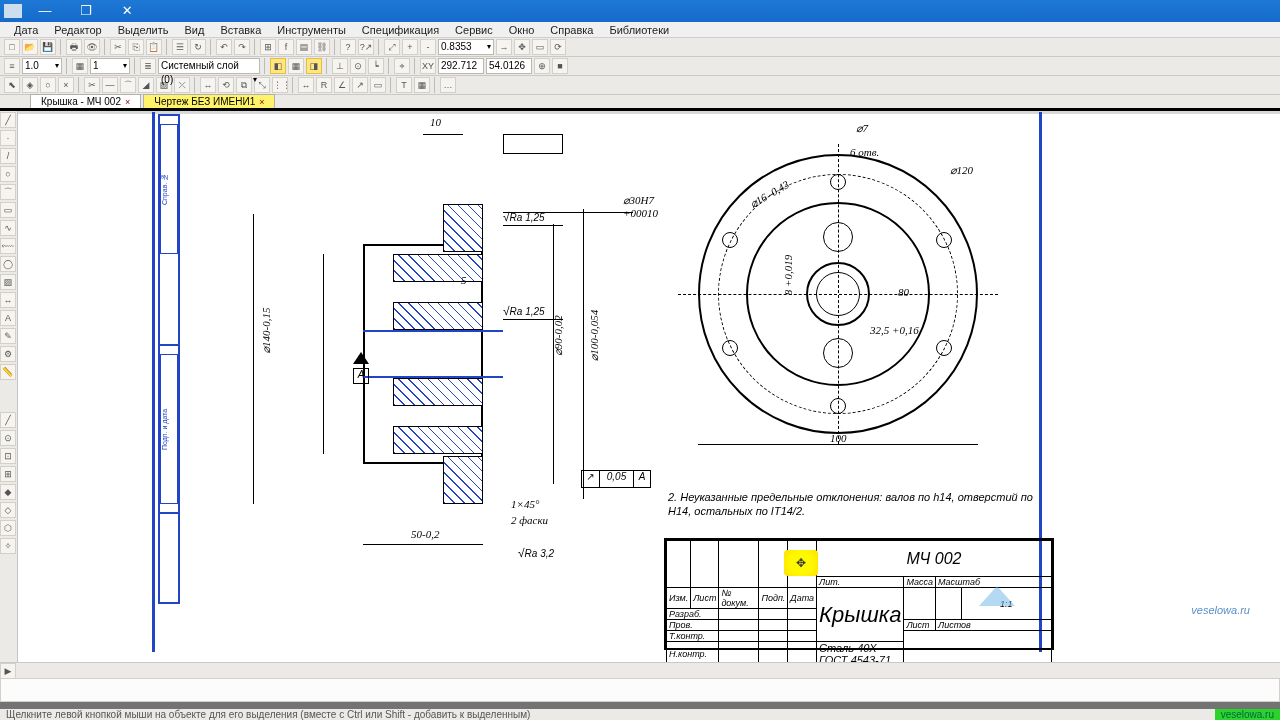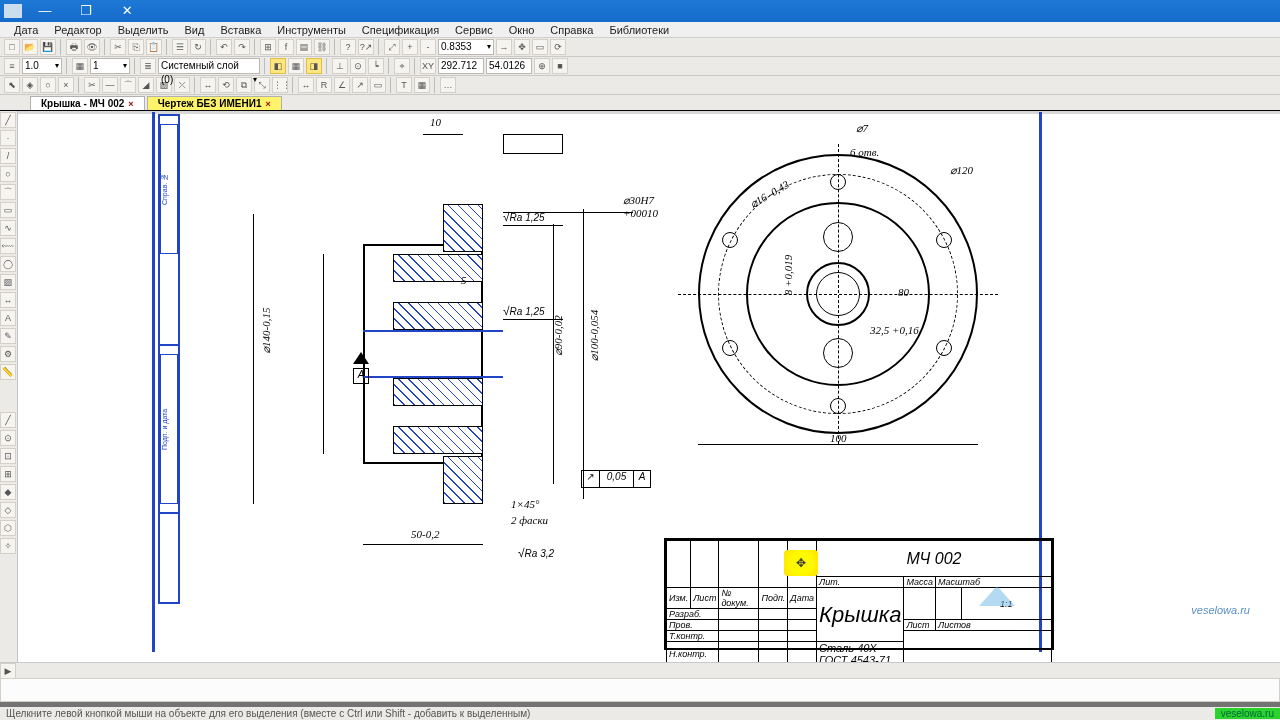--- a/index.html
+++ b/index.html
@@ -12,21 +12,21 @@
   .menubar span { padding:0 8px; cursor:default; }
 
   .toolbar { height:19px; background:#eceae6; border-bottom:1px solid #c9c9c9; display:flex; align-items:center; padding-left:4px; gap:2px; }
   .tbtn { width:16px; height:16px; background:#f5f4f0; border:1px solid #d4d0c8; display:inline-block; font-size:9px; text-align:center; line-height:14px; color:#555; }
   .tbtn.hl { background:#ffe680; border-color:#e0c040; }
   .sep { width:2px; height:16px; border-left:1px solid #bbb; margin:0 2px; }
   .combo { height:16px; font-size:10px; border:1px solid #bdb9b0; background:#fff; padding:0 14px 0 2px; line-height:14px; position:relative; }
   .combo::after{ content:"▾"; position:absolute; right:2px; font-size:8px; }
   .tinput { height:16px; font-size:10px; border:1px solid #bdb9b0; background:#fff; padding:0 2px; line-height:14px; }
 
-  .doc-tabs { height:16px; background:#eceae6; border-bottom:1px solid #000000; display:flex; align-items:flex-end; padding-left:30px; font-size:10px;font-weight:bold; }
+  .doc-tabs { height:16px; background:#eceae6; border-bottom:3px solid #000000; display:flex; align-items:flex-end; padding-left:30px; font-size:10px; }
   .doc-tab { padding:1px 10px; border:1px solid #b0b0b0; border-bottom:none; background:#fff; margin-right:2px; display:flex; align-items:center; gap:4px; }
   .doc-tab .x { color:#900; font-size:9px; }
   .doc-tab.active-yellow { background:#fff36b; }
 
   .workarea { position:absolute; left:0; top:111px; right:0; bottom:58px; }
   .ltb { position:absolute; left:0; top:0; width:18px; bottom:0; background:#eceae6; border-right:1px solid #c4c4c4; display:flex; flex-direction:column; }
   .ltb .tbtn { width:16px; margin:1px 0; }
   .ruler-h { position:absolute; left:18px; top:0; right:0; height:3px; background:#d8d8d8; }
   .canvas { position:absolute; left:18px; top:3px; right:0; bottom:0; background:#fff; }
 
@@ -59,21 +59,21 @@
   .midname { font-size:16px; font-style:italic; text-align:center; }
   .cursor-mark { position:absolute; width:34px; height:26px; background:radial-gradient(circle,#fff900 50%,#ffdf00 100%); border-radius:4px; display:flex; align-items:center; justify-content:center; color:#333; font-size:12px; }
 
   .watermark { position:absolute; right:30px; bottom:46px; color:#5a8ec8; font-family:Georgia,serif; font-style:italic; font-size:11px; text-align:right; }
   .watermark .big { font-size:20px; color:#6090c0; }
   .tri { position:absolute; right:265px; bottom:56px; width:0;height:0; border-left:18px solid transparent;border-right:18px solid transparent;border-bottom:20px solid #6ab5e8; opacity:.5;}
   
   .bottom-area { position:absolute; left:0; right:0; bottom:0; }
   .prop-bar { height:16px; background:#eceae6; border-top:1px solid #c9c9c9; display:flex; align-items:center;}
   .empty-panel { height:24px; background:#fcfcfc; border:1px solid #d4d0c8; }
-  .status { height:18px; background:#eceae6; border-top:5px solid #737373; font-size:10px; color:#555; display:flex; align-items:center; padding-left:6px; justify-content:space-between;}
+  .status { height:18px; background:#eceae6; border-top:7px solid #737373; font-size:10px; color:#555; display:flex; align-items:center; padding-left:6px; justify-content:space-between;}
   .status .tag { background:#2cd32c; color:#064; padding:0 6px; font-size:10px;}
 </style>
 </head>
 <body>
 
 <div class="titlebar">
   <span class="icon"></span>
   <div class="win-ctrls">
     <span>—</span>
     <span>❐</span>
@@ -323,20 +323,21 @@
         <span class="dim-txt" style="left:70px;top:64px;transform:rotate(-30deg)">⌀16 -0,43</span>
         <span class="dim-txt" style="left:90px;top:145px;transform:rotate(-90deg)">8 +0,019</span>
         <span class="dim-txt" style="left:192px;top:200px">32,5 +0,16</span>
         <span class="dim-txt" style="left:220px;top:162px">80</span>
 
         <div style="position:absolute;left:20px;top:320px;width:280px;height:0;border-top:1px solid #000"></div>
         <span class="dim-txt" style="left:152px;top:308px">100</span>
       </div>
 
       <div class="notes">
+        <div>2. Неуказанные предельные отклонения: валов по h14, отверстий по H14, остальных по IT14/2.</div>
       </div>
 
       <div class="stamp">
         <table style="width:100%">
           <tbody>
               <tr style="height:12px">
             <td rowspan="4" style="width:14px"></td>
                 <td rowspan="4" style="width:14px"></td>
             <td rowspan="4" style="width:40px"></td>
                 <td rowspan="4" style="width:22px"></td>

